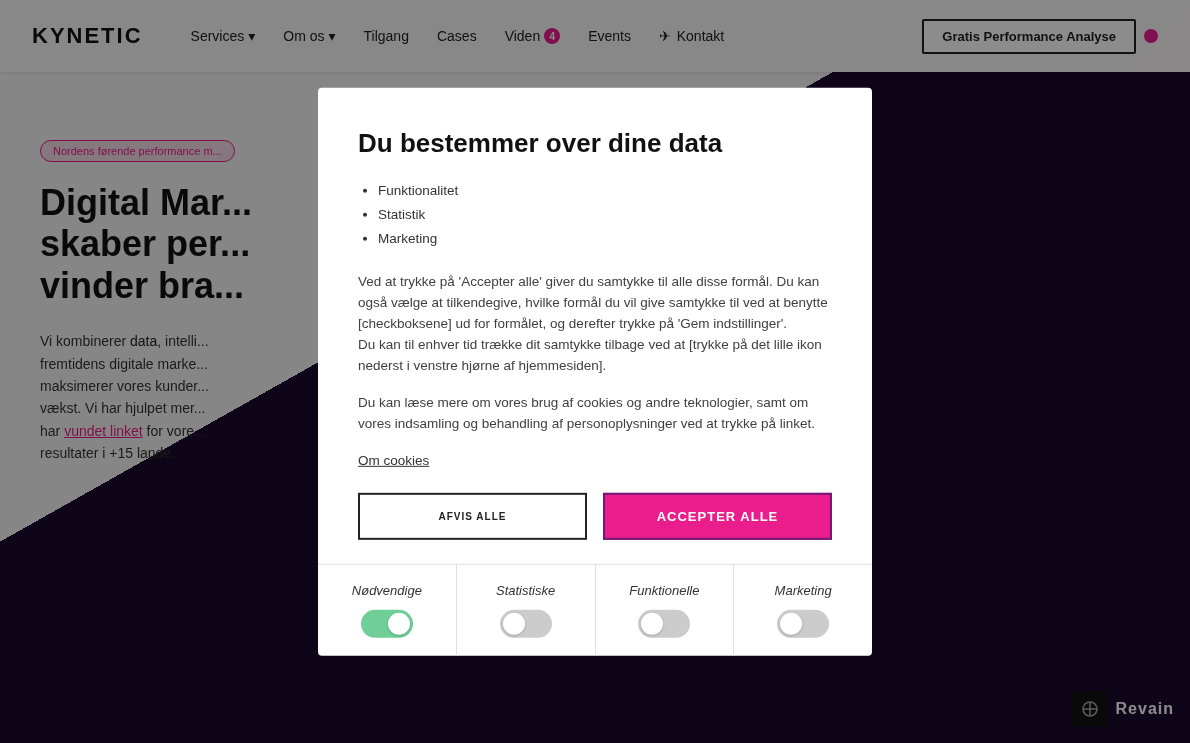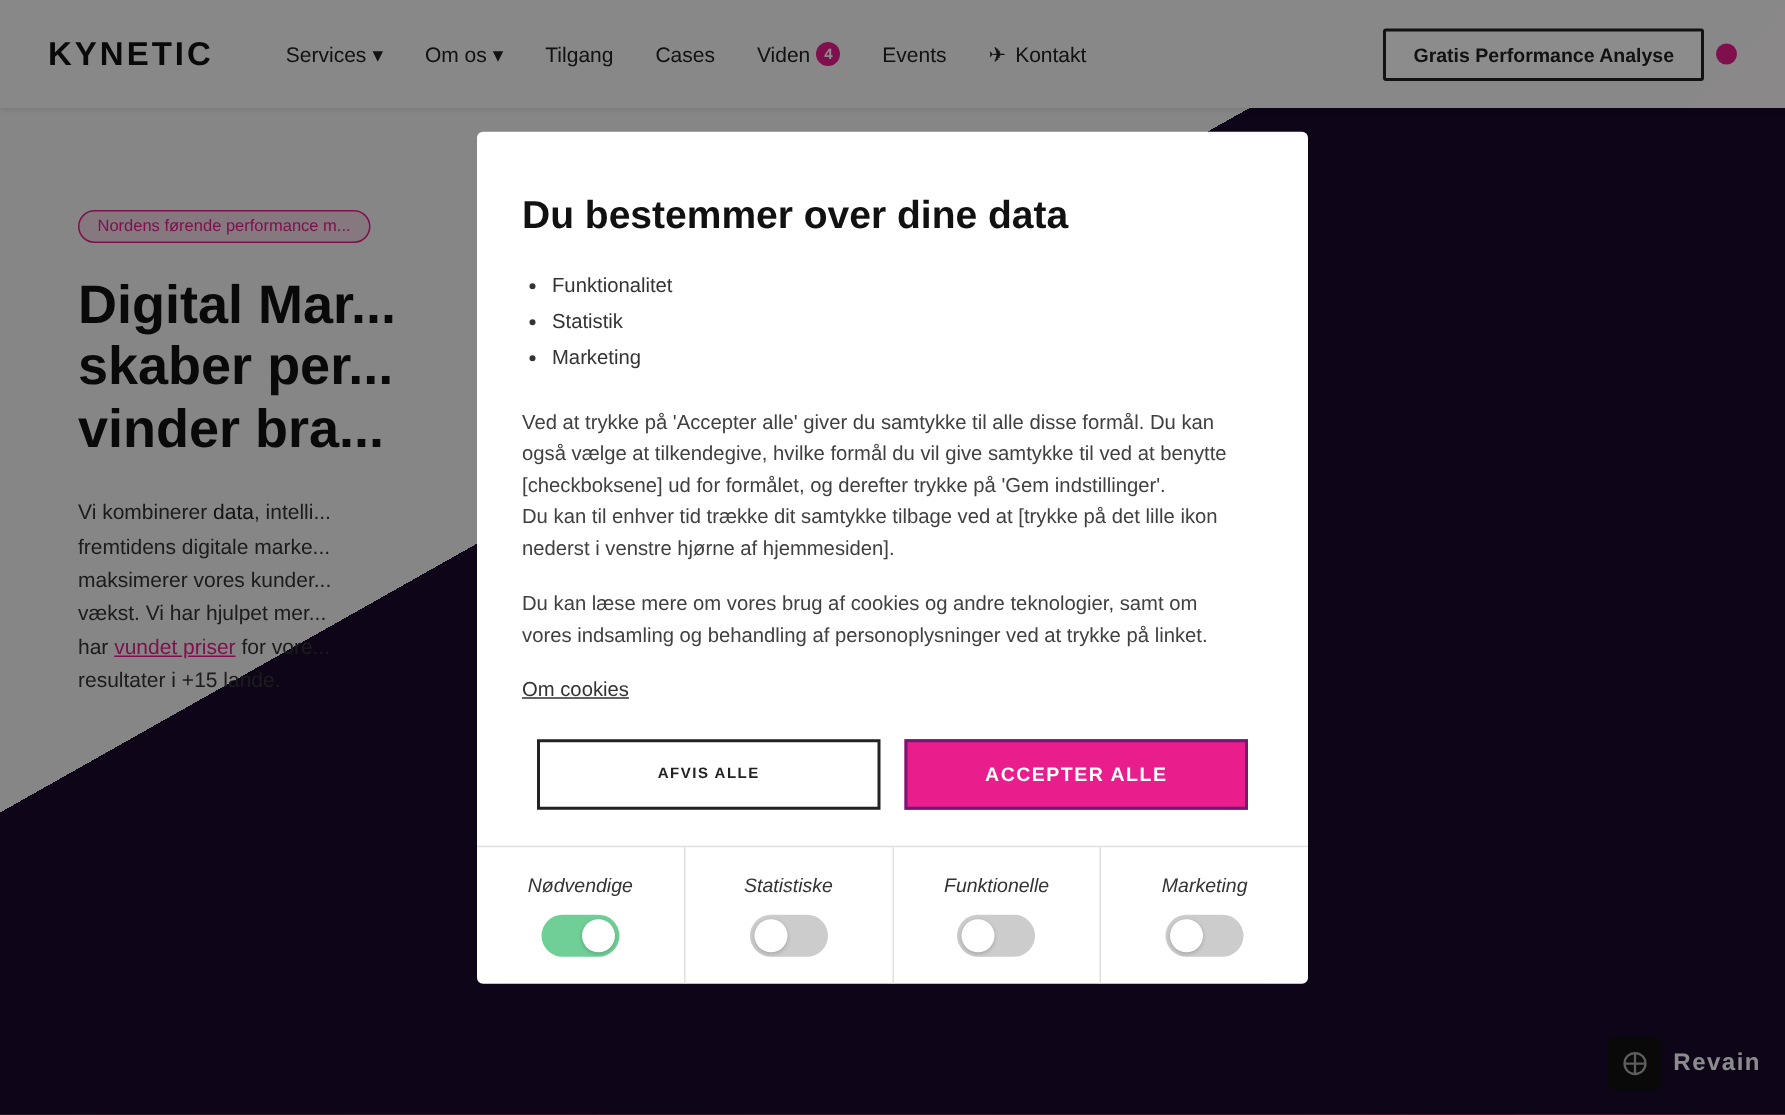--- a/index.html
+++ b/index.html
@@ -80,21 +80,21 @@
     }
     .send-icon { font-size: 14px; color: #222; }
 
     
     .hero-content {
       position: absolute;
       top: 72px; left: 0; right: 0; bottom: 0;
       background: linear-gradient(to bottom right, #f5f5f5 35%, #1a0a2e 35%);
       display: flex;
       align-items: flex-start;
-      padding: 48px 52px;
+      padding: 48px 40px;
     }
     .hero-text {
       max-width: 320px;
       padding-top: 20px;
     }
     .hero-badge {
       background: rgba(233,30,140,0.12);
       border: 1px solid #e91e8c;
       color: #e91e8c;
       font-size: 11px;
@@ -131,21 +131,21 @@
       position: absolute;
       top: 50%; left: 50%;
       transform: translate(-50%, -50%);
       width: 554px;
       background: #fff;
       border-radius: 4px;
       z-index: 20;
       overflow: hidden;
     }
     .modal-body {
-      padding: 40px 40px 24px 30px;
+      padding: 40px 40px 24px 40px;
     }
     .modal-title {
       font-size: 26px;
       font-weight: 700;
       color: #111;
       margin-bottom: 20px;
     }
     .modal-intro {
       font-size: 13.5px;
       color: #333;
@@ -309,21 +309,21 @@
 
   <div class="hero-content">
     <div class="hero-text">
       <span class="hero-badge">Nordens førende performance m...</span>
       <div class="hero-title">Digital Mar...<br>skaber per...<br>vinder bra...</div>
       <p class="hero-desc">
         Vi kombinerer <a>data</a>, intelli...<br>
         fremtidens digitale marke...<br>
         maksimerer vores kunder...<br>
         vækst. Vi har hjulpet mer...<br>
-        har <span class="underline">vundet priser</span> for vore...<br>
+        har <span class="underline">vundet linket</span> for vore...<br>
         resultater i +15 lande.
       </p>
     </div>
   </div>
 
   <div class="revain-widget">
     <div class="revain-icon">
       <svg width="20" height="20" viewBox="0 0 20 20" fill="none">
         <circle cx="10" cy="10" r="7" stroke="#aaa" stroke-width="1.5"></circle>
         <line x1="10" y1="3" x2="10" y2="17" stroke="#aaa" stroke-width="1.5"></line>

